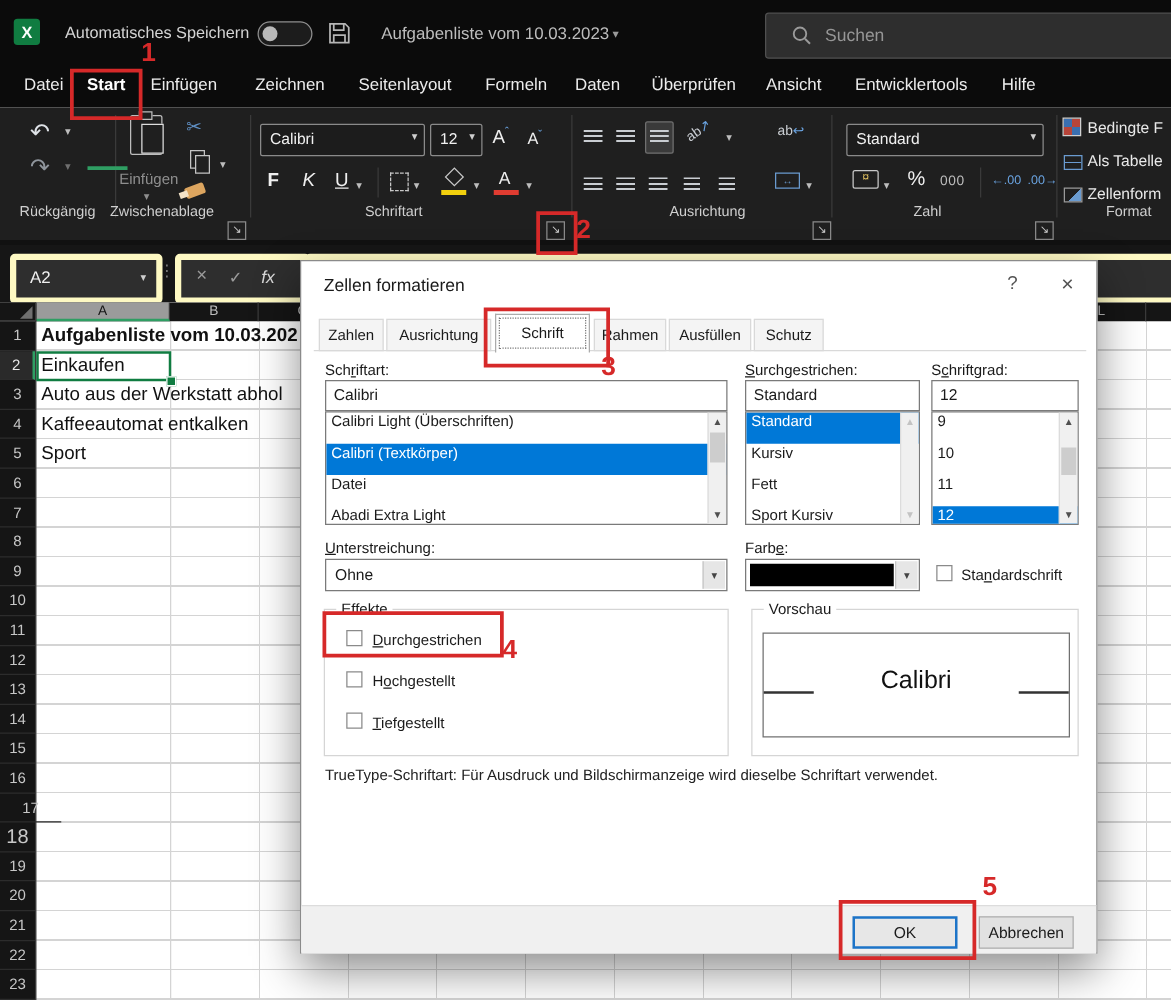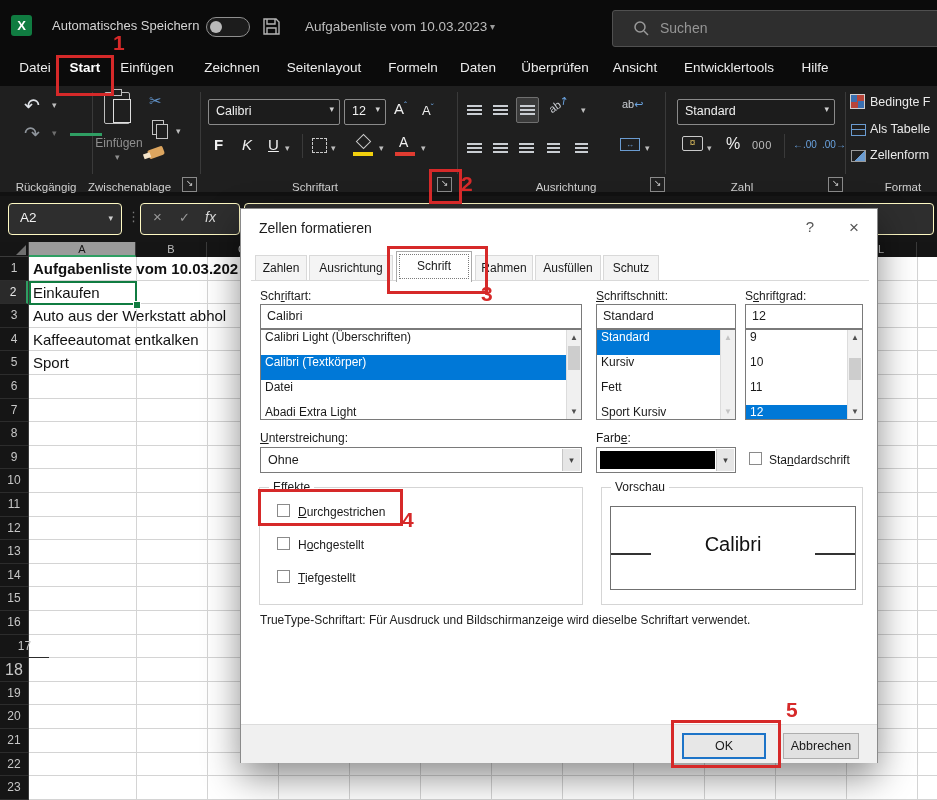--- a/index.html
+++ b/index.html
@@ -5,34 +5,34 @@
   html,body{margin:0;padding:0;background:#555;}
   .screen{position:relative;width:937px;height:800px;overflow:hidden;background:#fff;
     font-family:"Liberation Sans",sans-serif;-webkit-font-smoothing:antialiased;}
   .abs{position:absolute;}
   
   .titlebar{position:absolute;left:0;top:0;width:937px;height:52px;background:#0b0b0b;}
   .menubar{position:absolute;left:0;top:52px;width:937px;height:34px;background:#0b0b0b;}
   .menu-item{position:absolute;top:0;height:34px;line-height:32px;text-align:center;color:#ececec;font-size:13.5px;cursor:default;}
   .menu-item.active{font-weight:700;color:#fff;}
   .ribbon{position:absolute;left:0;top:86px;width:937px;height:110px;background:#1f1f1f;border-bottom:4px solid #111;box-sizing:border-box;}
-  .group-label{position:absolute;top:95px;height:16px;font-size:11.5px;color:#cfcfcf;text-align:center;}
+  .group-label{position:absolute;top:78px;height:16px;font-size:11.5px;color:#cfcfcf;text-align:center;}
   .vsep{position:absolute;top:6px;width:1px;height:82px;background:#3a3a3a;}
   .launcher{position:absolute;top:91px;width:13px;height:13px;border:1px solid #8a8a8a;color:#cfcfcf;font-size:9px;line-height:11px;text-align:center;}
   .combo{position:absolute;background:#1c1c1c;border:1px solid #8a8a8a;border-radius:2px;color:#f0f0f0;font-size:12.5px;box-sizing:border-box;}
   .combo .cv{position:absolute;left:7px;top:4px;}
   .combo .ca{position:absolute;right:5px;top:4px;font-size:9px;color:#cfcfcf;}
   .rbtn{position:absolute;color:#efefef;font-size:15px;}
   .chev{color:#bdbdbd;font-size:9px;}
   .ico-lines{display:inline-block;width:15px;height:10px;background:repeating-linear-gradient(to bottom,#c9cdd2 0 1.5px,transparent 1.5px 4.2px);}
   .ico-btn{position:absolute;padding:3px;}
   .ico-btn.active{border:1px solid #707070;background:#3a3a3a;border-radius:2px;}
   
   .fbar{position:absolute;left:0;top:196px;width:937px;height:46px;background:#161616;}
-  .fbox{position:absolute;background:#2e2e2e;border:1px solid #fef9c3;border-radius:4px;color:#f0f0f0;}
+  .fbox{position:absolute;background:#2e2e2e;border:5px solid #fef9c3;border-radius:4px;color:#f0f0f0;}
   
   .grid{position:absolute;left:0;top:242px;width:937px;height:558px;background:#fff;}
   .gridlines-h{position:absolute;left:29px;top:15px;width:908px;height:543px;
     background:repeating-linear-gradient(to bottom,transparent 0 22.6px,#d4d4d4 22.6px 23.6px);}
   .gridlines-v{position:absolute;left:136px;top:15px;width:801px;height:543px;border-left:1px solid #d4d4d4;box-sizing:border-box;
     background:repeating-linear-gradient(to right,transparent 0 70px,#d4d4d4 70px 71px);}
   .corner{position:absolute;left:0;top:0;width:29px;height:15px;background:#151515;border-right:1px solid #3a3a3a;border-bottom:1px solid #3a3a3a;box-sizing:border-box;}
   .corner .tri{position:absolute;right:2px;bottom:1px;width:0;height:0;border-bottom:10px solid #6f6f6f;border-left:10px solid transparent;}
   .selrect{position:absolute;left:29px;top:38.6px;width:108px;height:24px;border:2px solid #107c41;box-sizing:border-box;z-index:6;}
   .selhandle{position:absolute;left:133px;top:59px;width:6px;height:6px;background:#107c41;border:1px solid #fff;z-index:7;}
@@ -283,21 +283,21 @@
     <div class="dlg-sys" style="left:602px;font-size:17px;">×</div>
     <div class="tabline"></div>
     <div class="tab" style="left:14px;width:52px;">Zahlen</div>
     <div class="tab" style="left:68px;width:84px;">Ausrichtung</div>
     <div class="tab active" style="left:155px;width:76px;">Schrift</div>
     <div class="tab" style="left:234px;width:58px;">Rahmen</div>
     <div class="tab" style="left:294px;width:66px;">Ausfüllen</div>
     <div class="tab" style="left:362px;width:56px;">Schutz</div>
 
     <div class="dlabel" style="left:19px;top:80px;"><span>Sch</span><u>r</u><span>iftart:</span></div>
-    <div class="dlabel" style="left:355px;top:80px;"><span></span><u>S</u><span>chriftschnitt:</span></div>
+    <div class="dlabel" style="left:355px;top:80px;"><span></span><u>S</u><span>urchgestrichen:</span></div>
     <div class="dlabel" style="left:504px;top:80px;"><span>S</span><u>c</u><span>hriftgrad:</span></div>
 
     <div class="dinput" style="left:19px;top:95px;width:322px;height:25px;">Calibri</div>
     <div class="dinput" style="left:355px;top:95px;width:140px;height:25px;">Standard</div>
     <div class="dinput" style="left:504px;top:95px;width:118px;height:25px;">12</div>
 
     <div class="dlist" style="left:19px;top:120px;width:322px;height:91px;">
       <div class="it">Calibri Light (Überschriften)</div>
       <div class="it sel">Calibri (Textkörper)</div>
       <div class="it">Datei</div>

